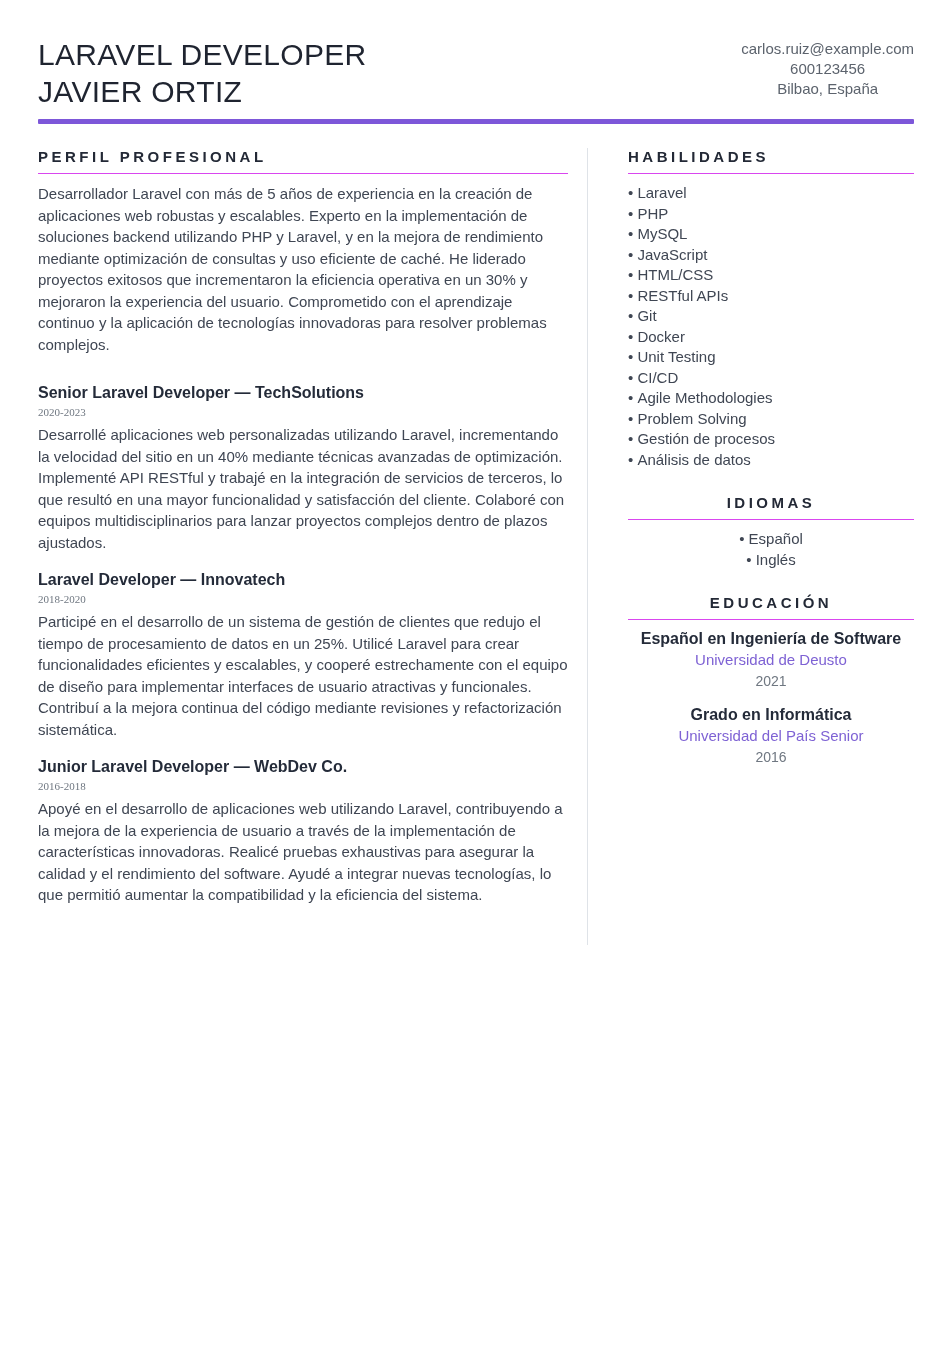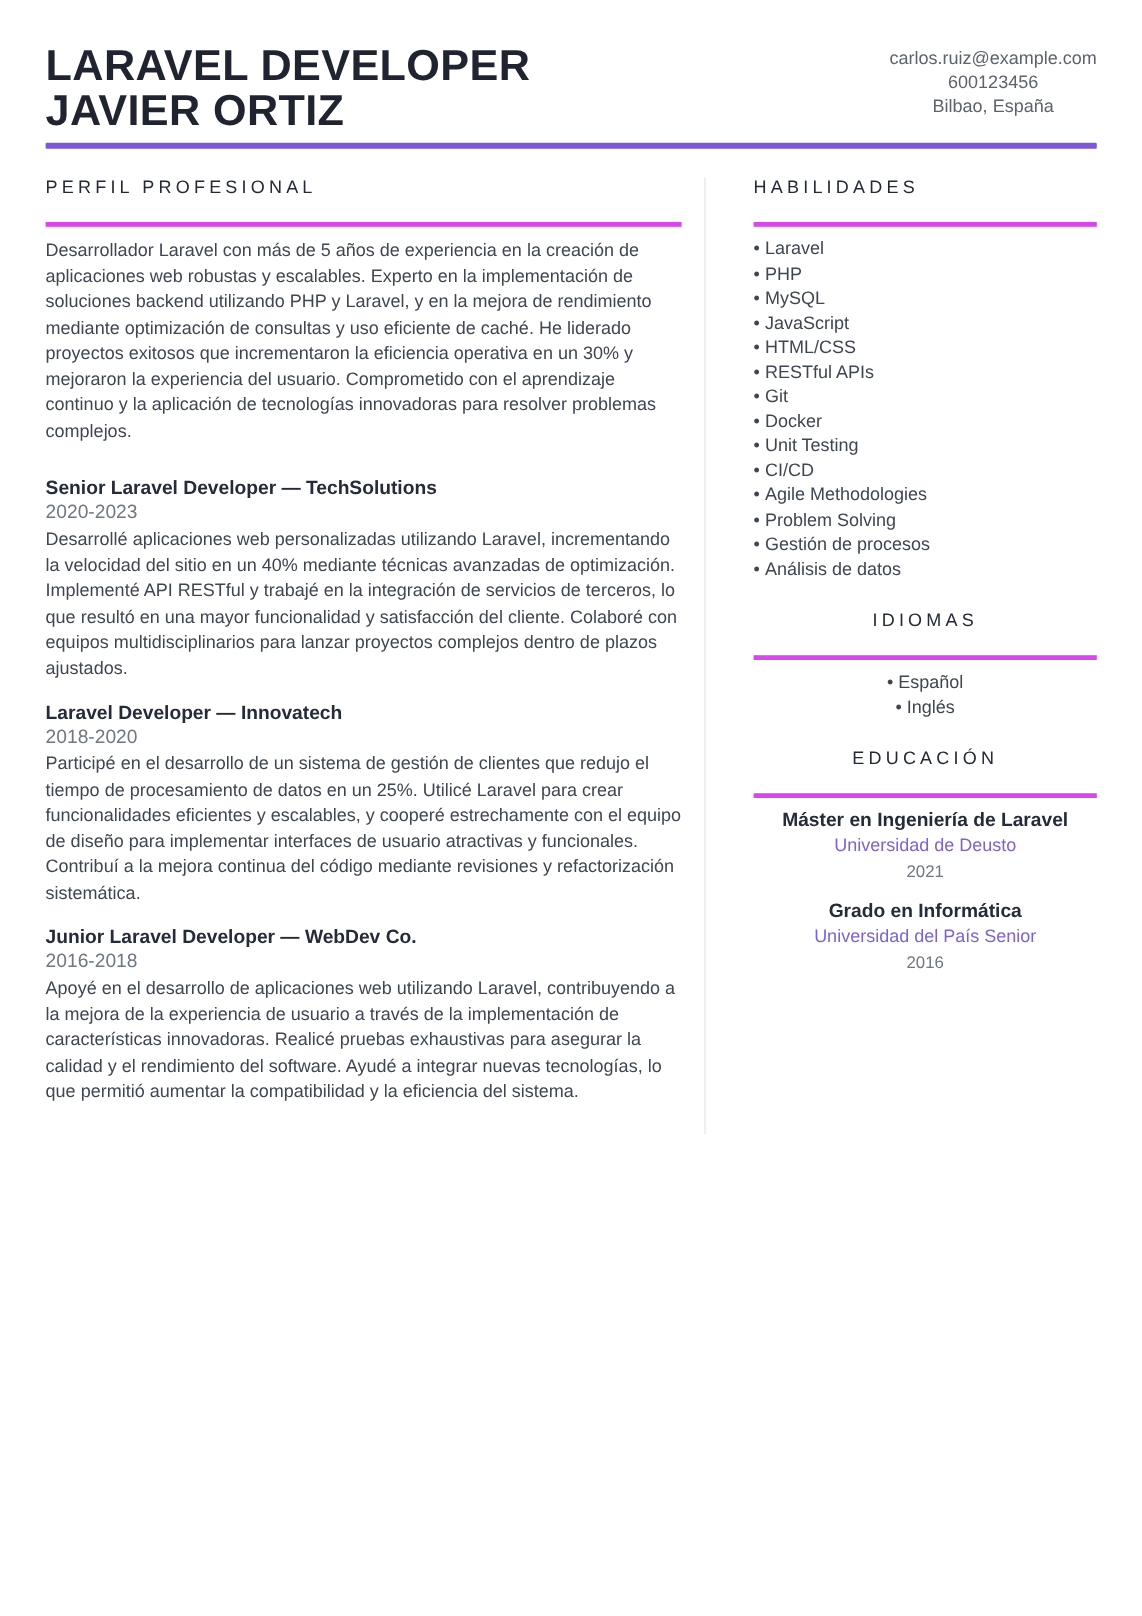--- a/index.html
+++ b/index.html
@@ -8,47 +8,47 @@
     width: 952px; height: 1347px;
     font-family: "Liberation Sans", "DejaVu Sans", sans-serif;
     color: #3f4653;
     -webkit-font-smoothing: antialiased;
   }
   .page { width: 952px; height: 1347px; padding: 36px 38px 0 38px; }
 
   
   .header { display: flex; justify-content: space-between; align-items: flex-start; }
   .name h1 {
-    margin: 0; font-size: 36px; line-height: 37px; font-weight: 700;
+    margin: 0; font-size: 30px; line-height: 37px; font-weight: 400;
     color: #1f2430; letter-spacing: 0.3px;
   }
   .contact { text-align: center; font-size: 15px; line-height: 20px; color: #5c636d; padding-top: 3px; }
   .accent-rule { height: 5px; background: #7d57d9; margin-top: 9px; border-radius: 1px; }
 
   
   .columns { display: flex; margin-top: 24px; align-items: flex-start; }
   .col-left  { flex: 0 0 530px; width: 530px; }
   .v-divider { width: 1px; height: 797px; background: #dfe3e8; margin: 0 40px 0 19px; flex: 0 0 1px; }
   .col-right { flex: 1 1 auto; min-width: 0; }
 
   
   h2.sec {
-    margin: 0 0 9px 0; padding-bottom: 20px;
-    font-size: 15px; font-weight: 400; letter-spacing: 3.5px;
-    color: #232936; border-bottom: 4px solid #d946ef;
+    margin: 0 0 9px 0; padding-bottom: 8px;
+    font-size: 15px; font-weight: 700; letter-spacing: 3.5px;
+    color: #232936; border-bottom: 1px solid #d946ef;
   }
   .col-left section + section { margin-top: 28px; }
   .col-right section + section { margin-top: 24px; text-align: center; }
 
   p.body-text { margin: 0; font-size: 15px; line-height: 21.5px; color: #3f4653; }
 
   
   .job + .job { margin-top: 17px; }
   .job h3 { margin: 0; font-size: 16px; line-height: 20px; font-weight: 700; color: #242b39; }
-  .job .dates { font-size: 16px; line-height: 17px; color: #6f7781; margin: 1px 0 3px 0; }
+  .job .dates { font-size: 11px; line-height: 17px; color: #6f7781; margin: 1px 0 3px 0; font-family: Liberation Serif, serif; }
 
   
   ul.bullet-list { list-style: none; margin: 0; padding: 0; font-size: 15px; line-height: 20.5px; color: #3f4653; }
   ul.bullet-list li::before { content: "\2022\00a0"; color: #3f4653; }
 
   
   .edu + .edu { margin-top: 15px; }
   .edu h3 { margin: 0; font-size: 16px; line-height: 20px; font-weight: 700; color: #242b39; }
   .edu .school { font-size: 15px; line-height: 20px; color: #7e62d4; margin-top: 1px; cursor: pointer; }
   .edu .year { font-size: 14px; line-height: 18px; color: #6f7781; margin-top: 2px; }
@@ -132,21 +132,21 @@
         <ul class="bullet-list">
           <li>Español</li>
           <li>Inglés</li>
         </ul>
       </section>
 
       <section>
         <h2 class="sec">EDUCACIÓN</h2>
 
         <div class="edu">
-          <h3>Máster en Ingeniería de Laravel</h3>
+          <h3>Español en Ingeniería de Software</h3>
           <div class="school">Universidad de Deusto</div>
           <div class="year">2021</div>
         </div>
 
         <div class="edu">
           <h3>Grado en Informática</h3>
           <div class="school">Universidad del País Senior</div>
           <div class="year">2016</div>
         </div>
       </section>

